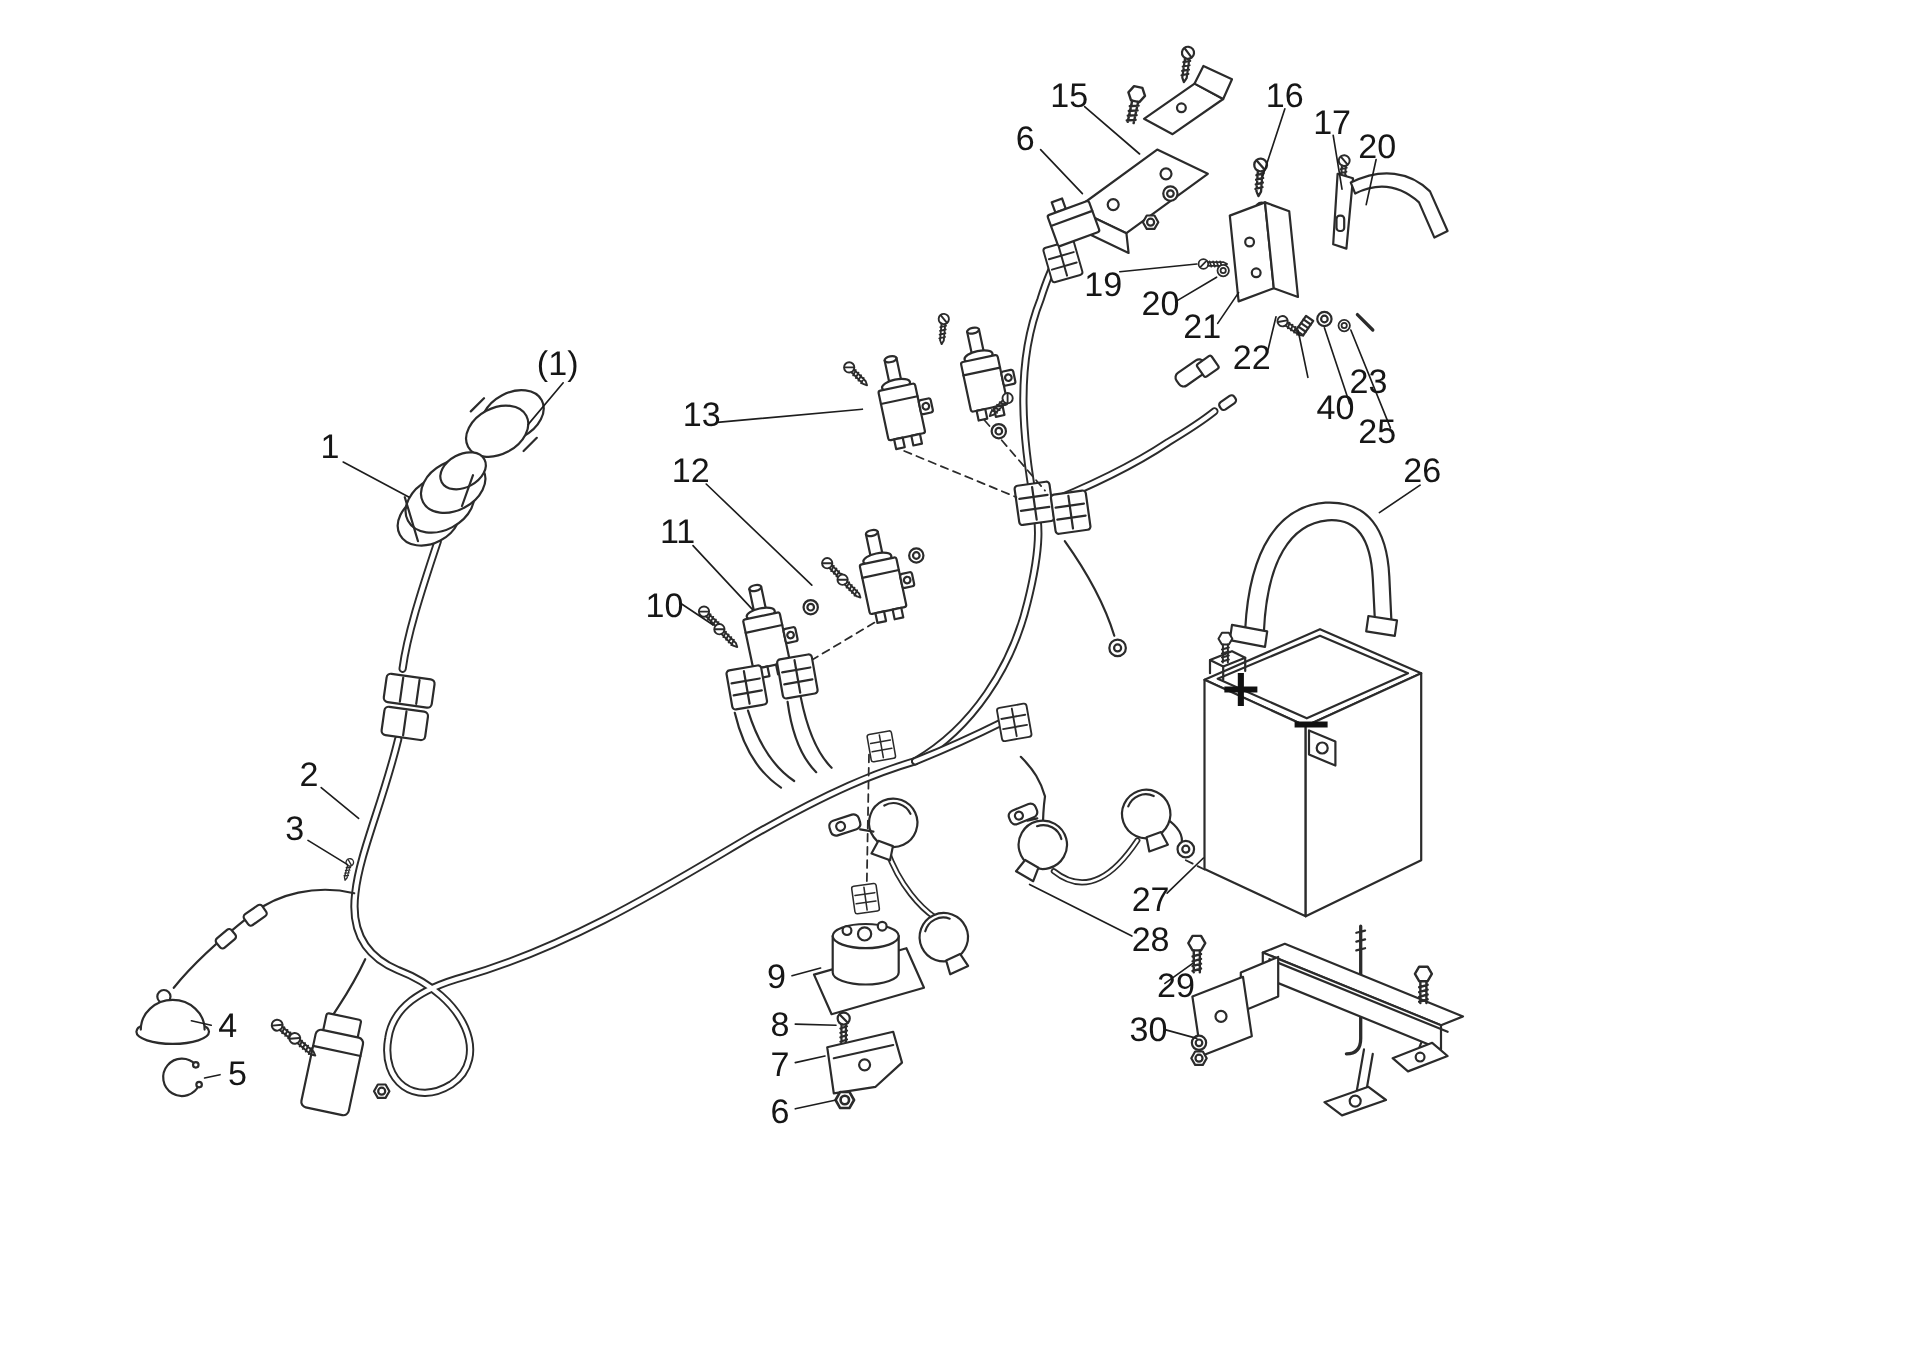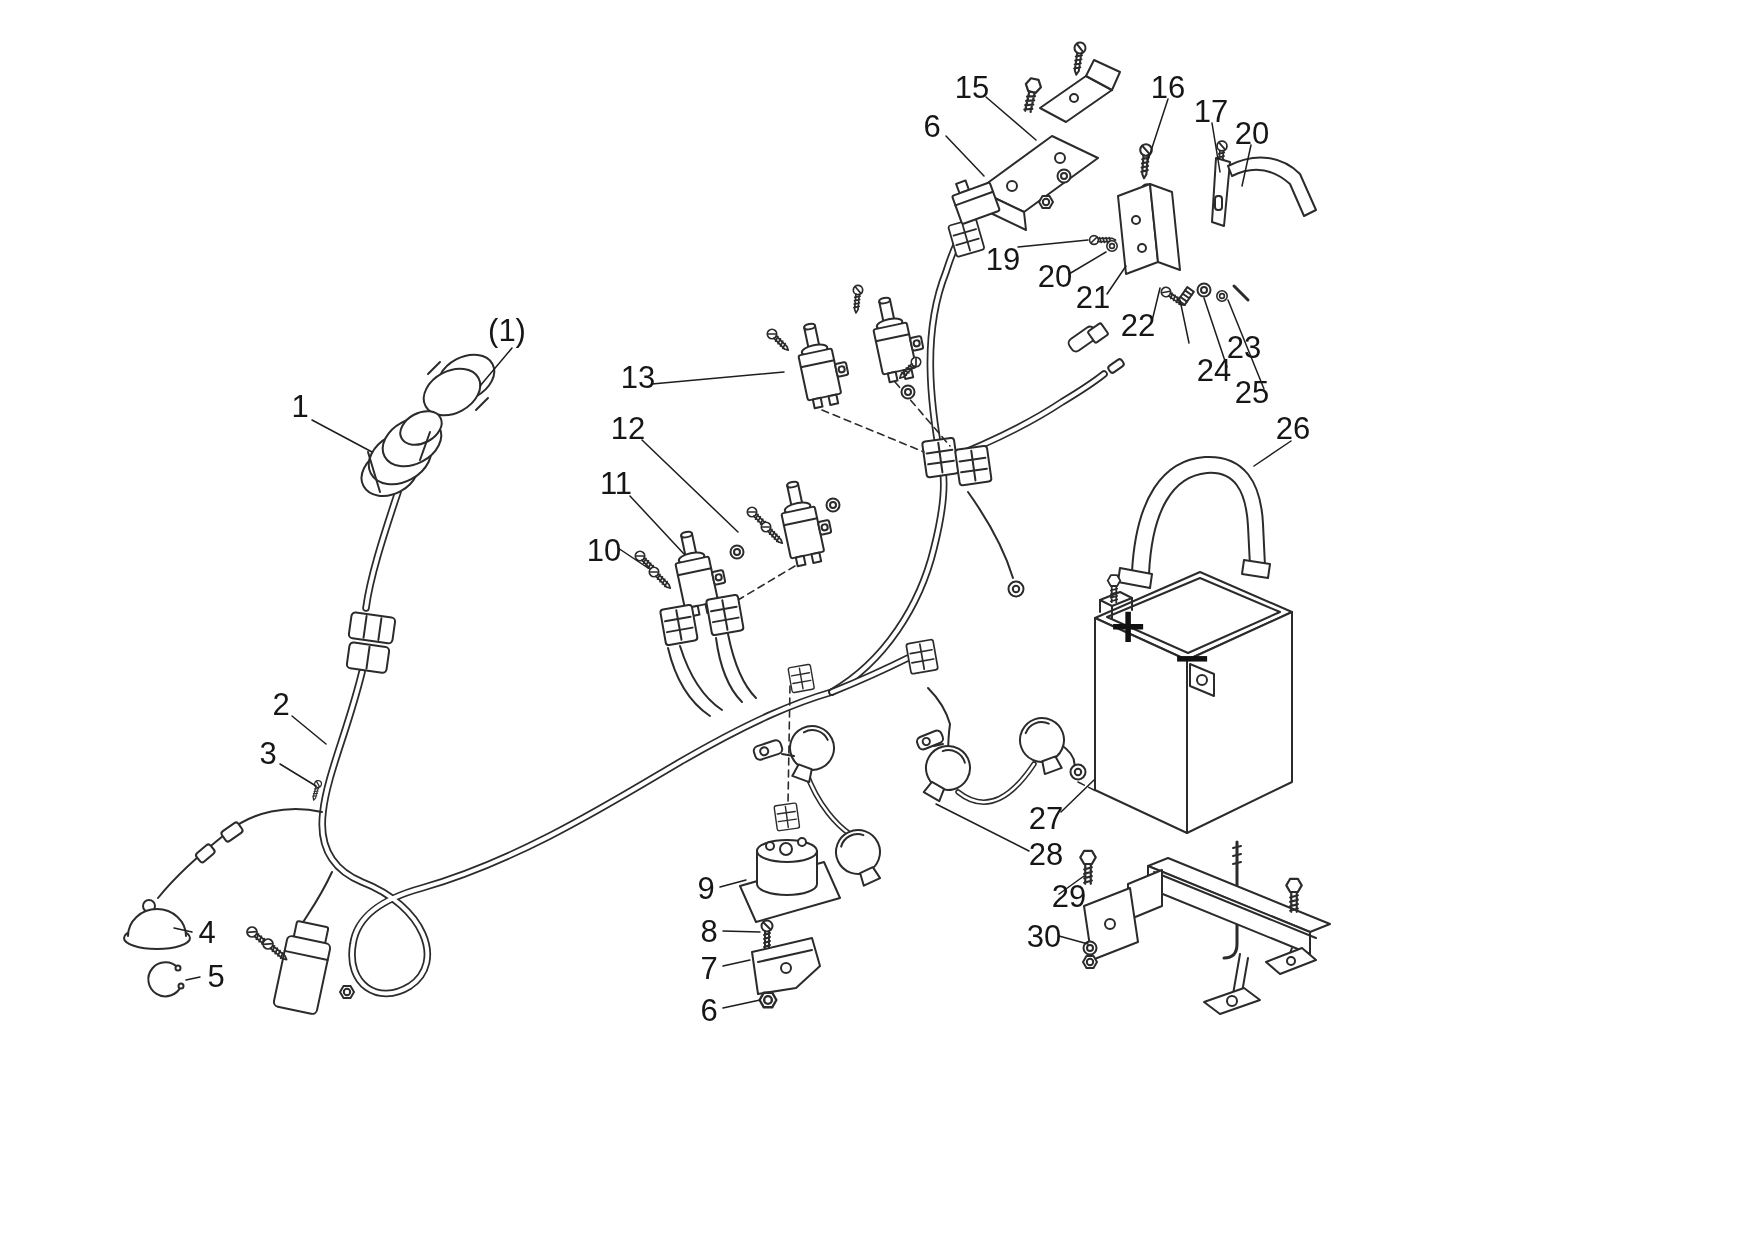--- a/index.html
+++ b/index.html
@@ -357,21 +357,21 @@
 <span class="part-label" style="left:932px;top:126px">6</span>
 <span class="part-label" style="left:972px;top:87px">15</span>
 <span class="part-label" style="left:1168px;top:87px">16</span>
 <span class="part-label" style="left:1211px;top:111px">17</span>
 <span class="part-label" style="left:1252px;top:133px">20</span>
 <span class="part-label" style="left:1003px;top:259px">19</span>
 <span class="part-label" style="left:1055px;top:276px">20</span>
 <span class="part-label" style="left:1093px;top:297px">21</span>
 <span class="part-label" style="left:1138px;top:325px">22</span>
 <span class="part-label" style="left:1244px;top:347px">23</span>
-<span class="part-label" style="left:1214px;top:370px">24</span>
+<span class="part-label" style="left:1214px;top:370px">40</span>
 <span class="part-label" style="left:1252px;top:392px">25</span>
 <span class="part-label" style="left:1293px;top:428px">26</span>
 <span class="part-label" style="left:1046px;top:818px">27</span>
 <span class="part-label" style="left:1046px;top:854px">28</span>
 <span class="part-label" style="left:1069px;top:896px">29</span>
 <span class="part-label" style="left:1044px;top:936px">30</span>
 
 </div>
 
 </body></html>

